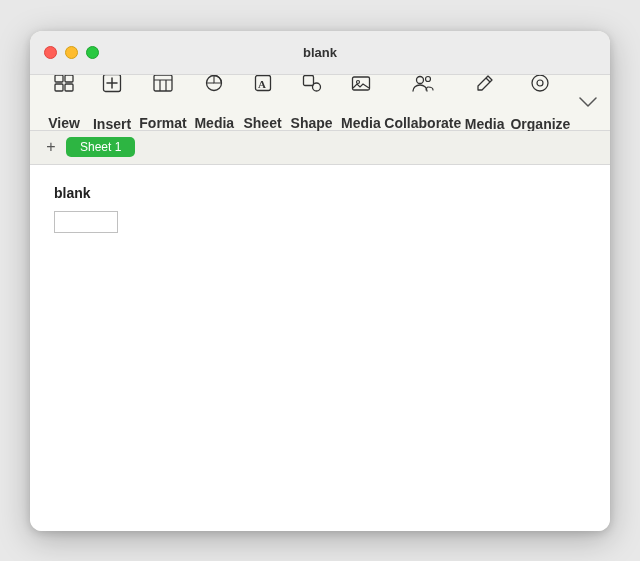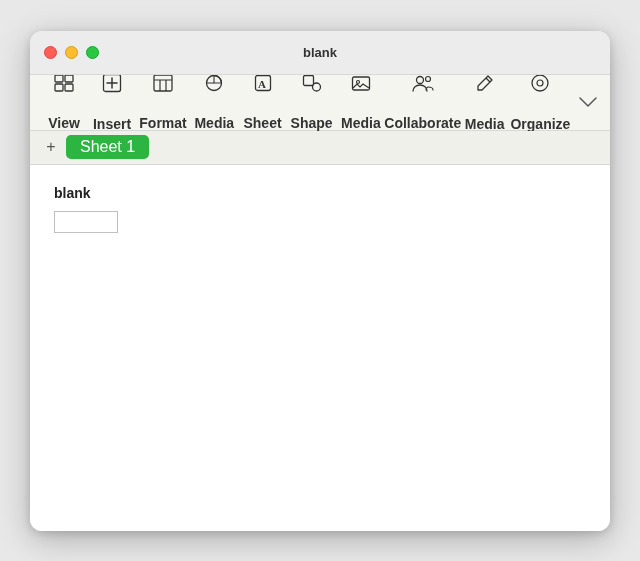--- a/index.html
+++ b/index.html
@@ -151,21 +151,21 @@
       justify-content: center;
       cursor: pointer;
       color: #555;
       font-size: 16px;
       border-radius: 4px;
     }
 
     .tab {
       background: #2db542;
       color: white;
-      font-size: 16px;
+      font-size: 12px;
       font-weight: 500;
       padding: 3px 14px;
       border-radius: 5px;
       cursor: pointer;
     }
 
     
     .main-content {
       flex: 1;
       background: white;

